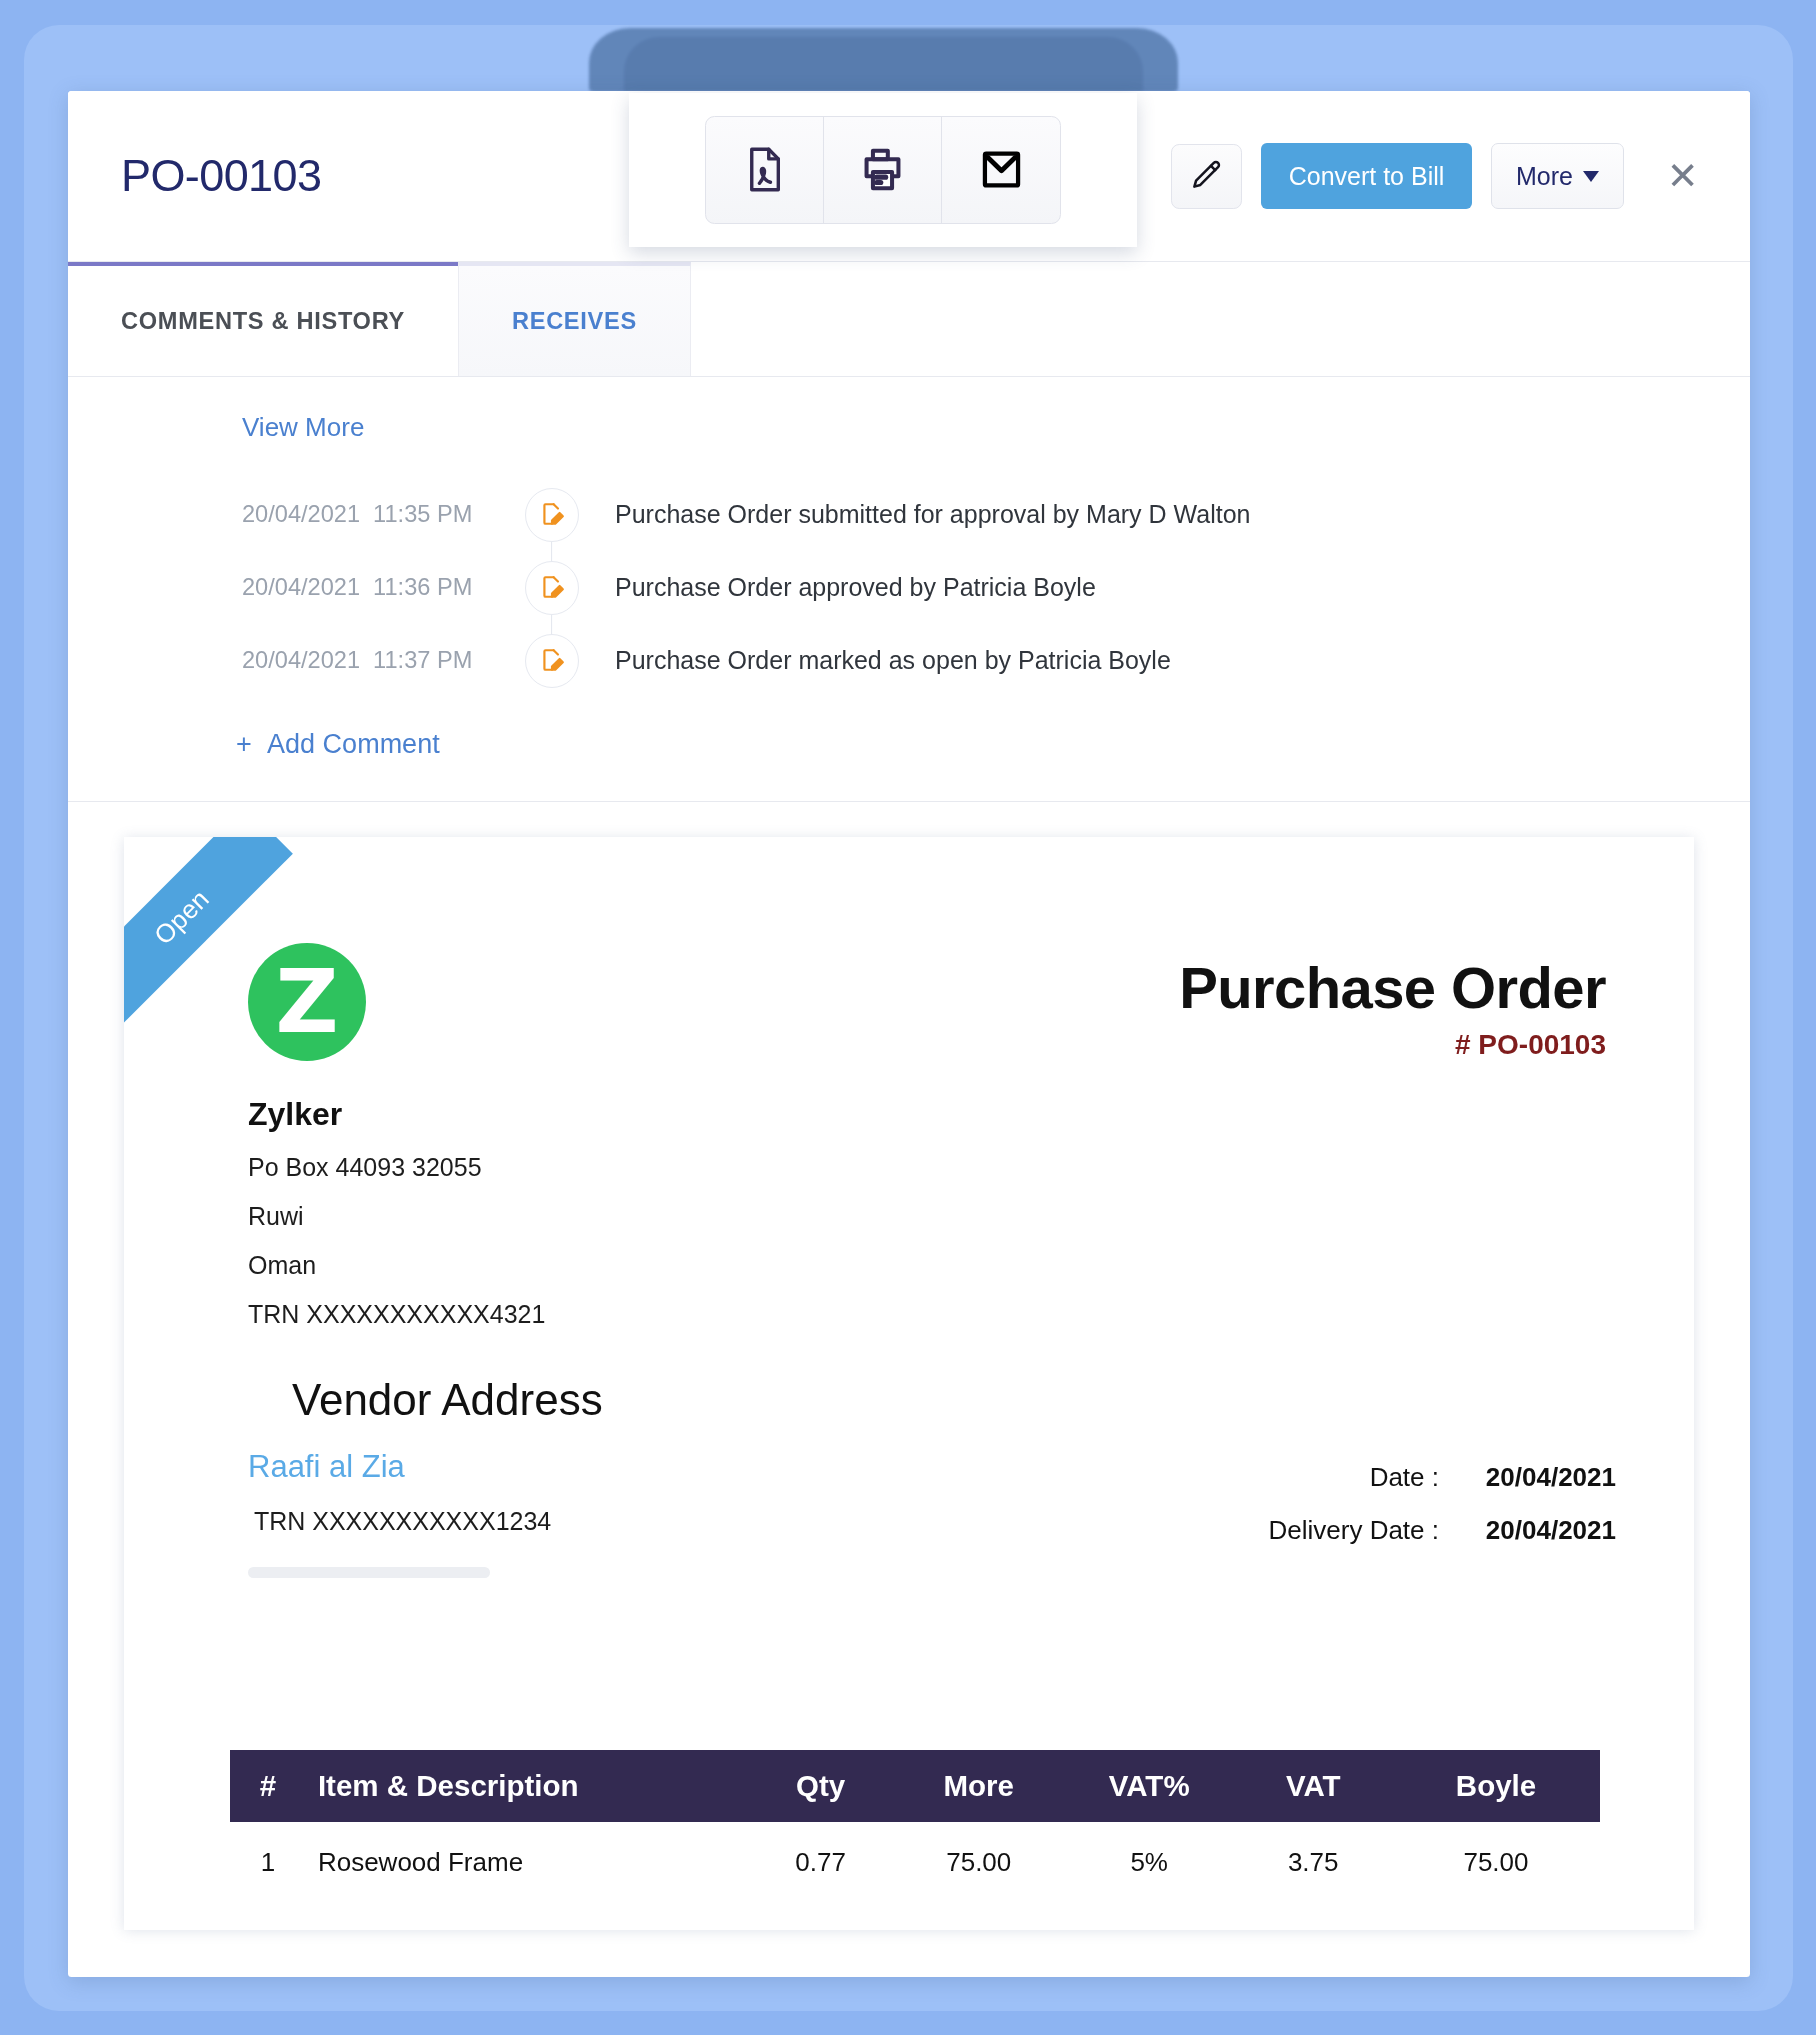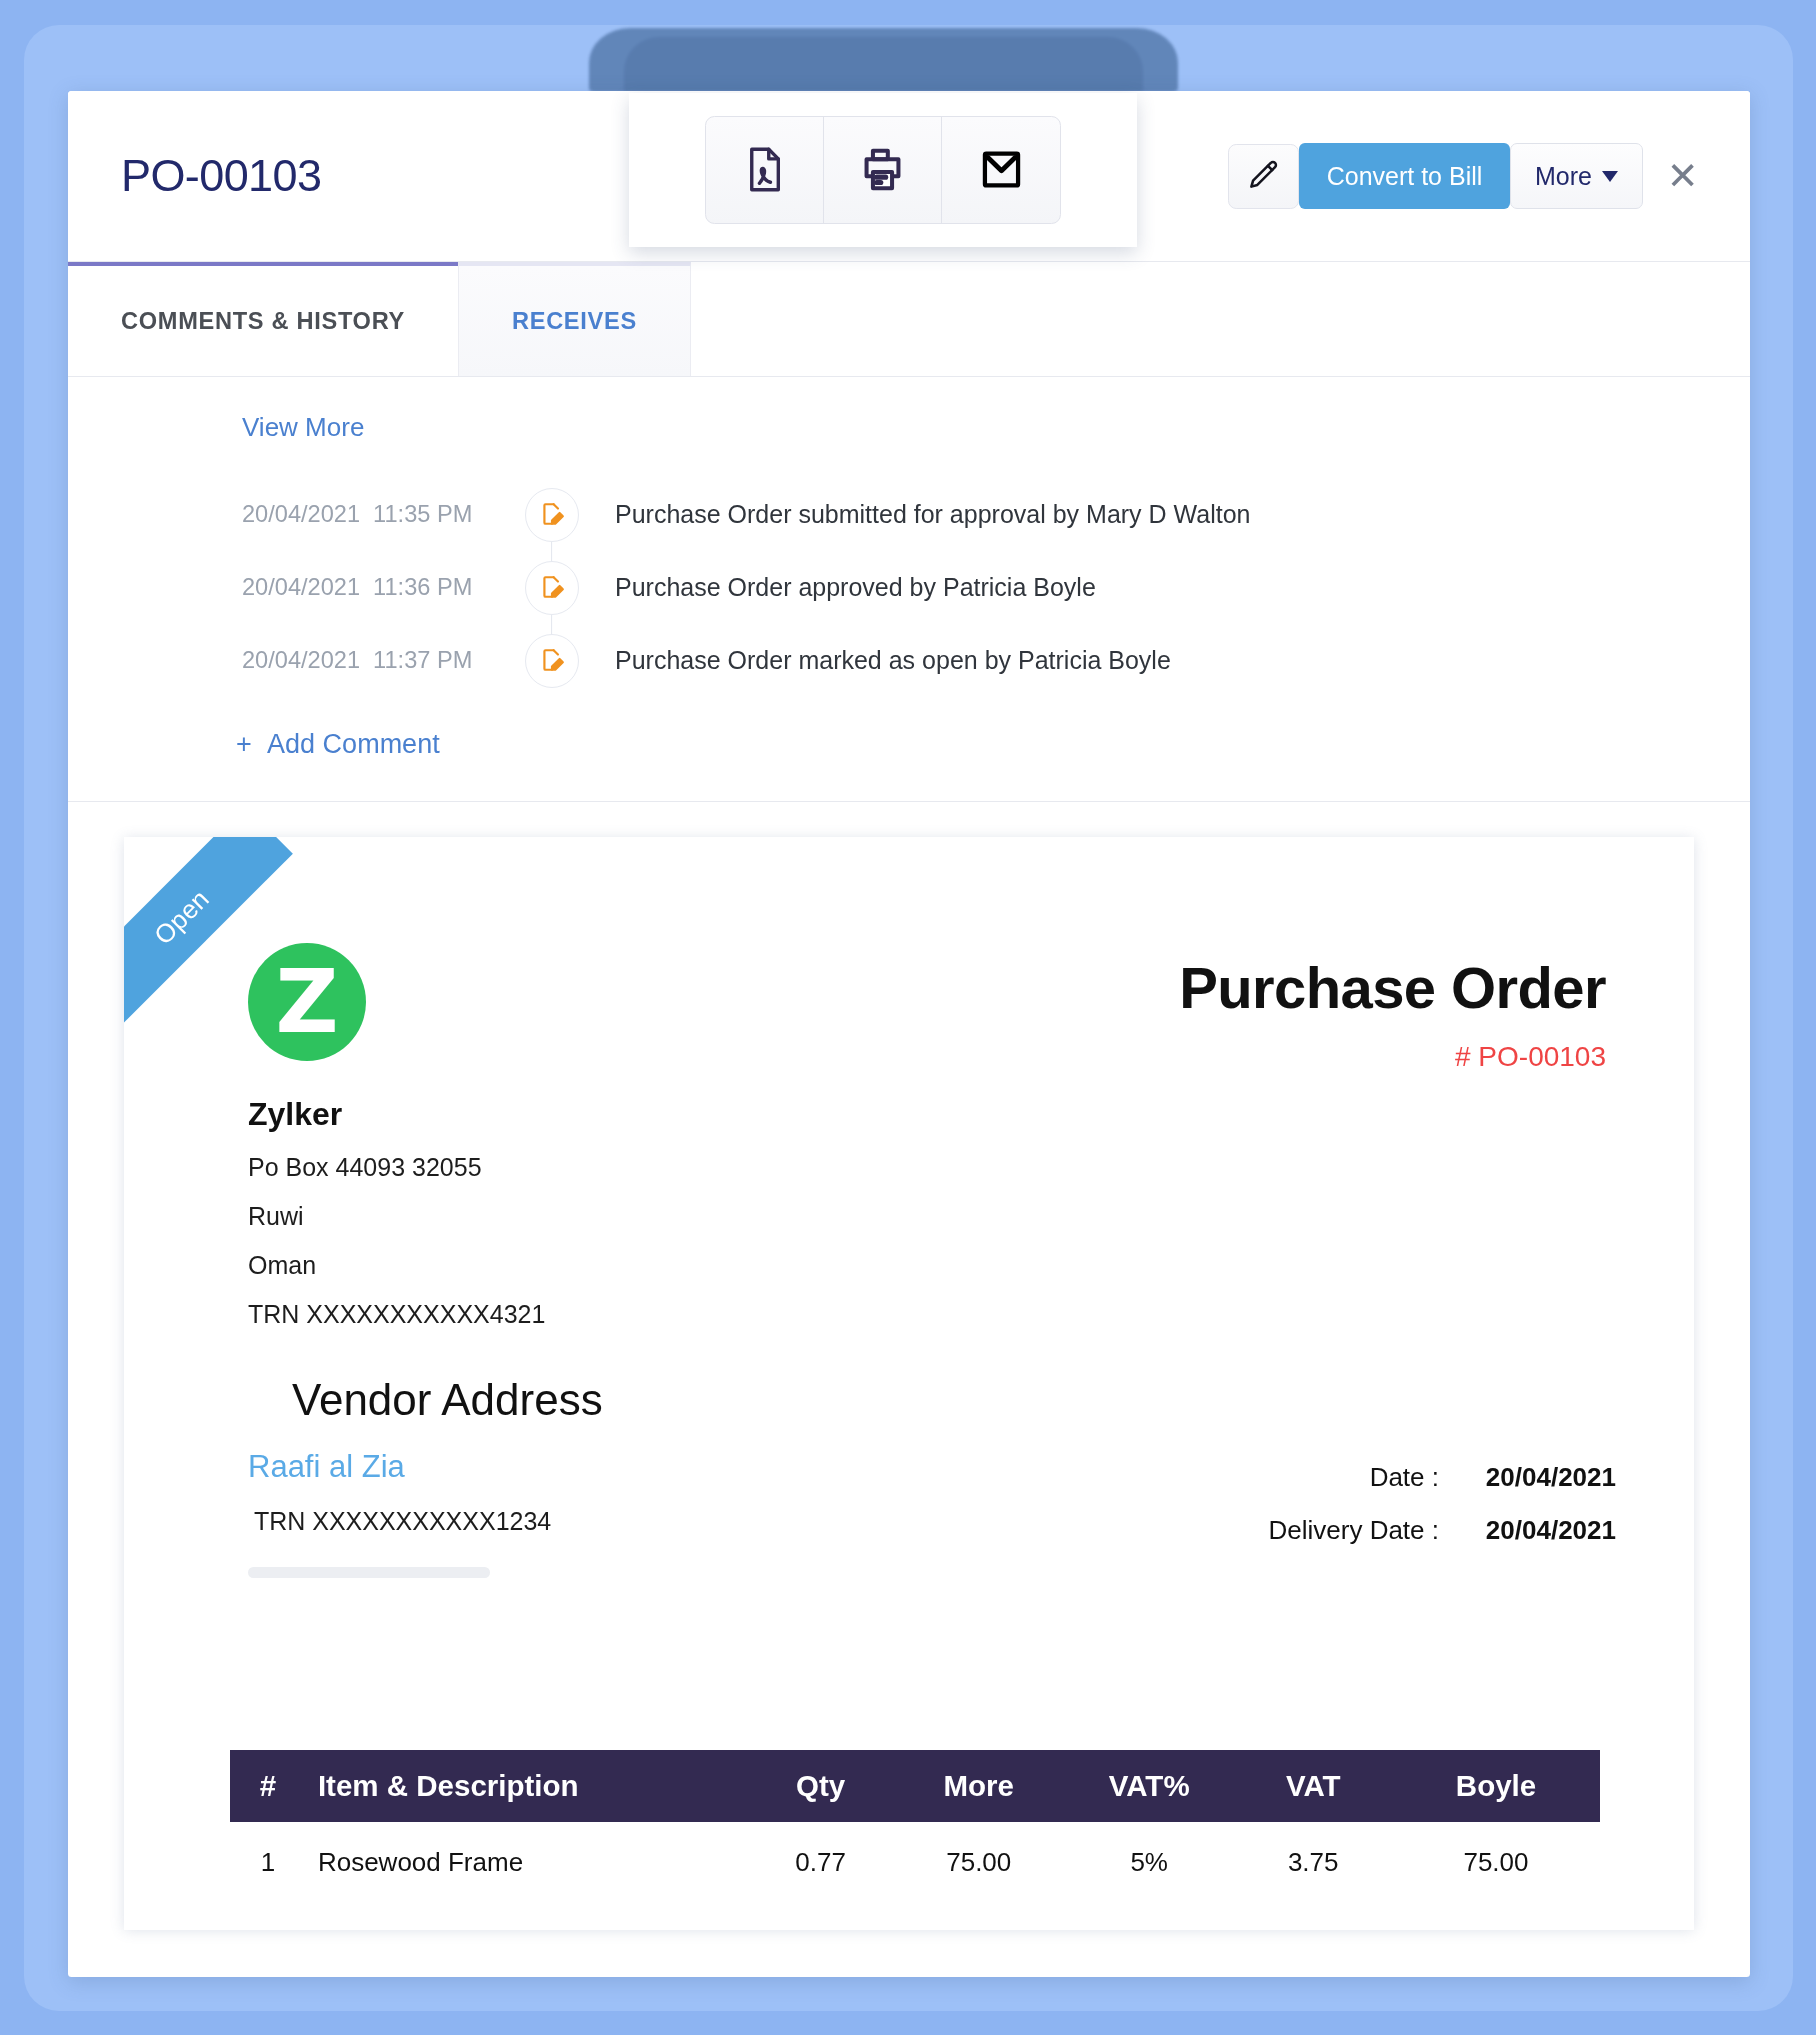--- a/index.html
+++ b/index.html
@@ -75,20 +75,21 @@
     font-size: 45px;
     color: #22296b;
     font-weight: 400;
     letter-spacing: -0.6px;
     white-space: nowrap;
   }
   #header-actions {
     margin-left: auto;
     display: flex;
     align-items: center;
+    gap: 19px;
   }
   .icon-btn {
     width: 71px; height: 65px;
     border: 1.2px solid #e2e4ec;
     border-radius: 8.2px;
     background: linear-gradient(#fcfcfd, #f4f5f8);
     display: flex; align-items: center; justify-content: center;
     cursor: pointer;
   }
   #convert-btn {
@@ -307,23 +308,23 @@
   }
   #doc-title-block { text-align: right; padding-top: 10.6px; }
   #doc-title {
     font-size: 58px;
     font-weight: 700;
     color: #111;
     letter-spacing: -0.6px;
   }
   #doc-number {
     font-size: 28px;
-    font-weight: 400;
-    color: #ef4444;
-    margin-top: 20px;
+    font-weight: 700;
+    color: #7f1d1d;
+    margin-top: 8px;
   }
   #company-name {
     font-size: 32px;
     font-weight: 700;
     color: #111;
     margin-top: 35px;
   }
   .addr-line {
     font-size: 25px;
     color: #1d1d1d;

